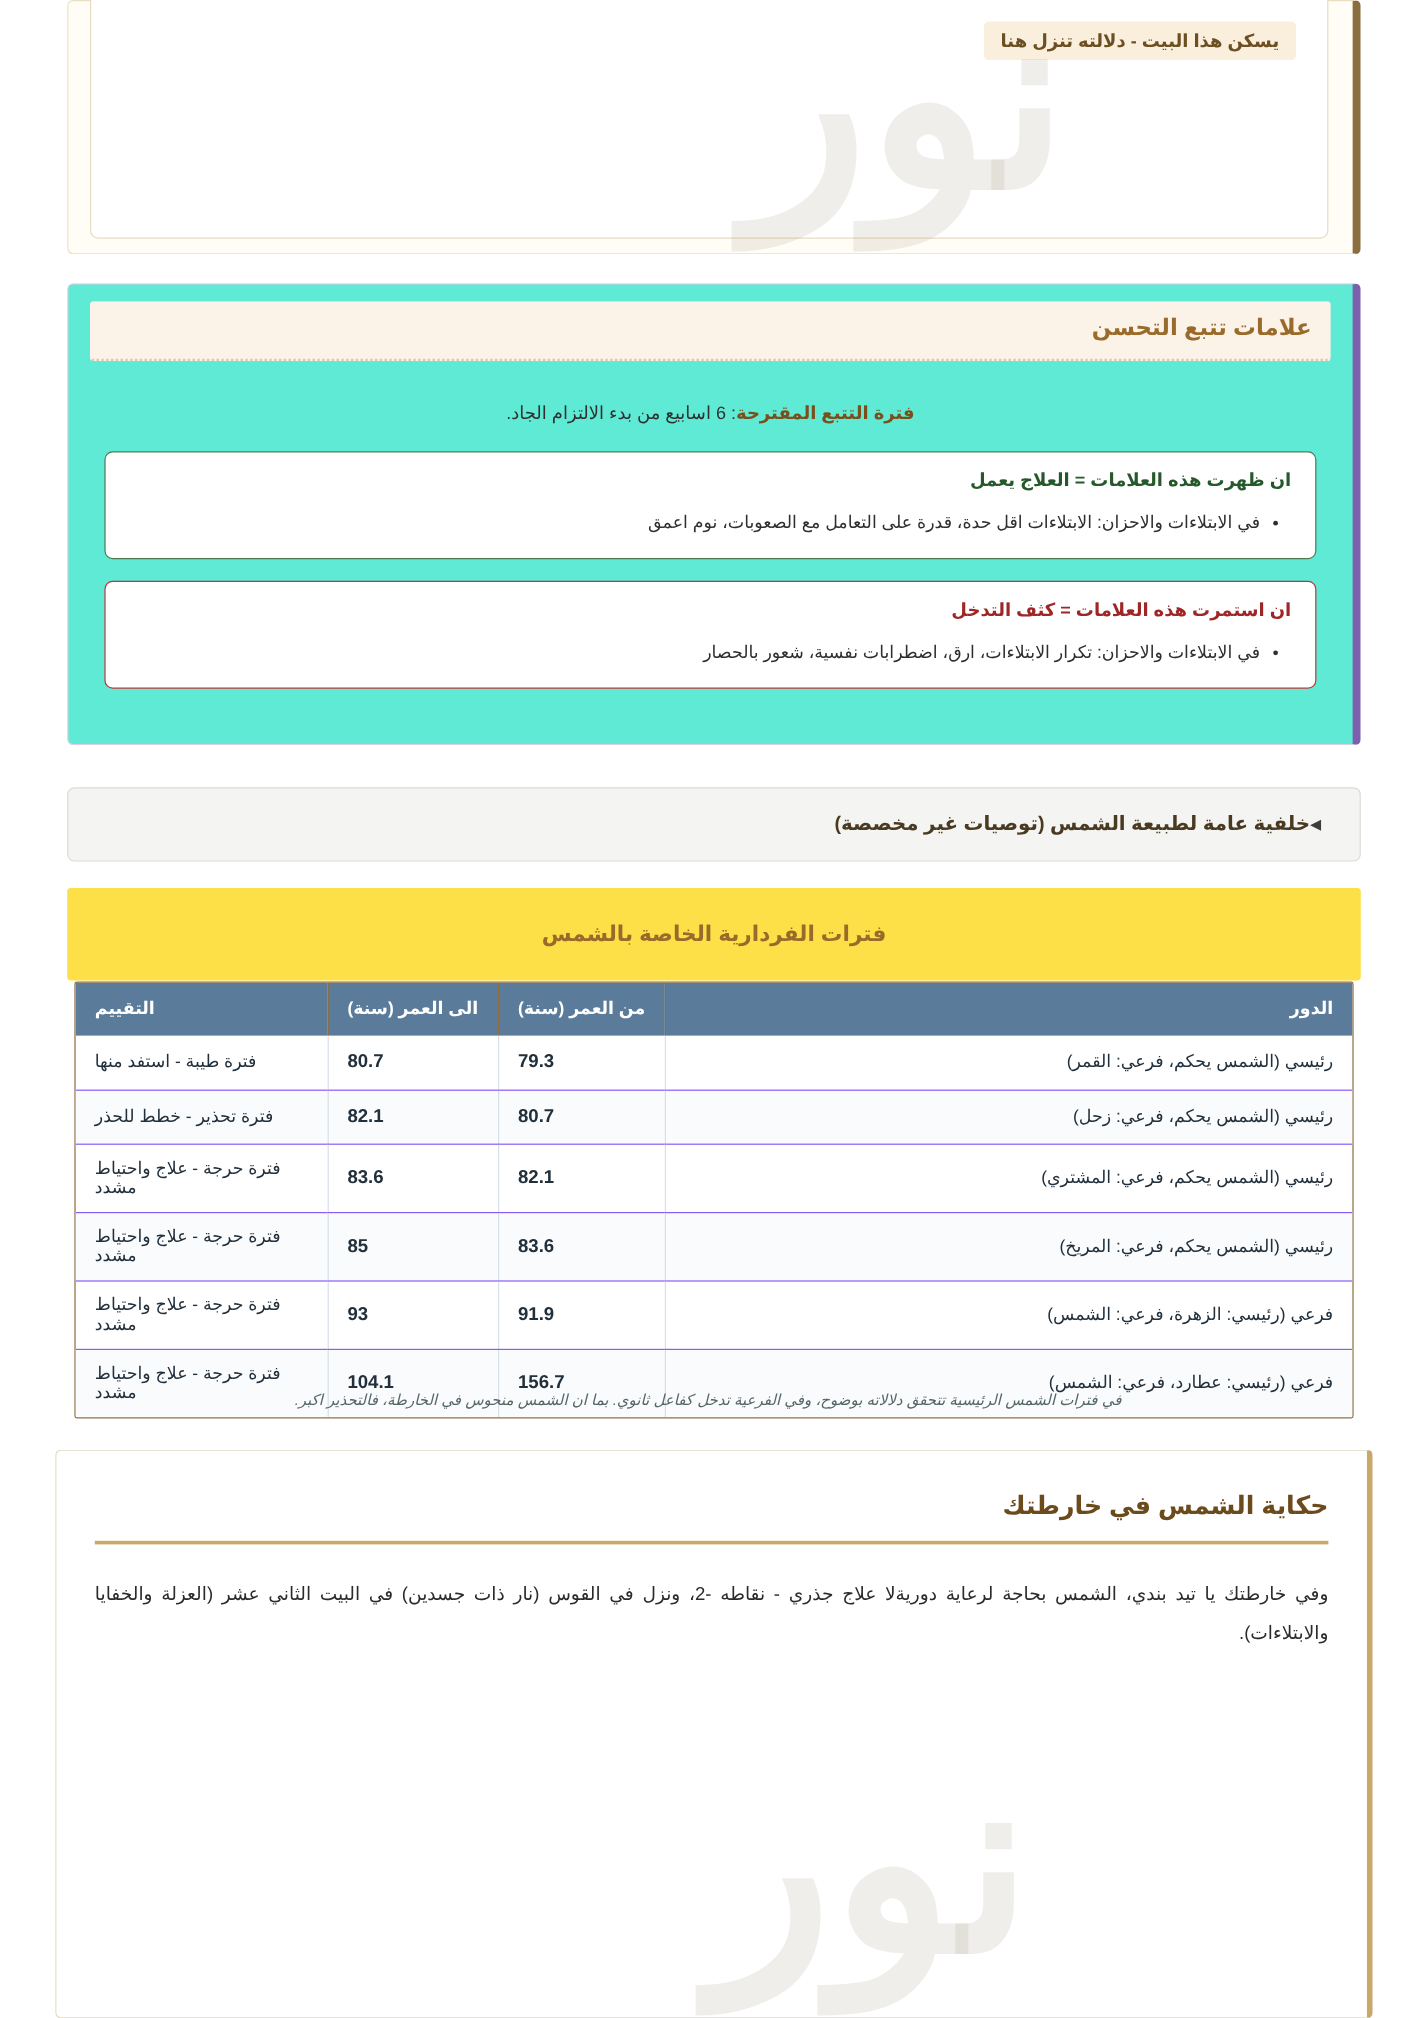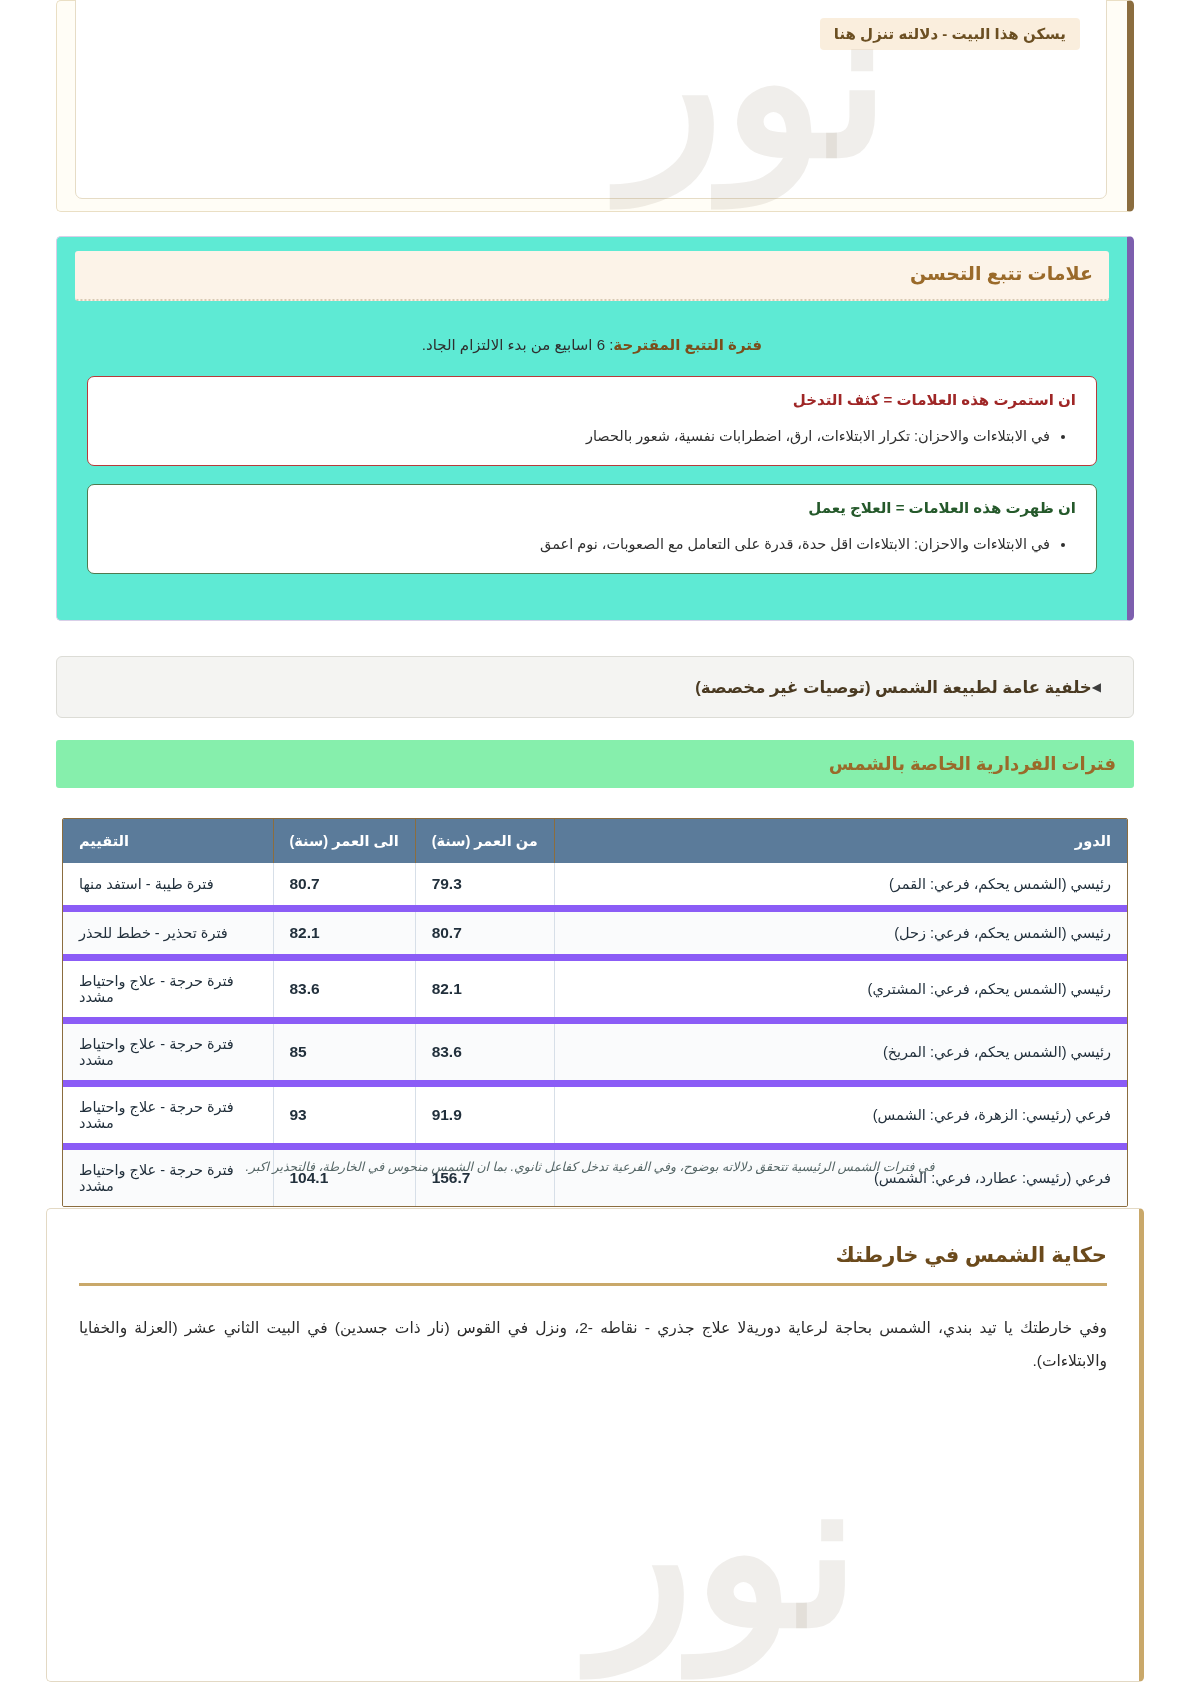--- a/index.html
+++ b/index.html
@@ -181,26 +181,26 @@
     border: 1px solid #cfe3da;
     border-left: 7px solid #2e7d56;
     border-radius: 5px;
     z-index: -1;
   }
   .periods-head {
     position: absolute;
     top: 740px;
     right: 56px;
     left: 56px;
-    background: #86efac;
+    background: #fde047;
     color: #9a6a2a;
     font-weight: bold;
     font-size: 18px;
-    padding: 13px 18px;
-    text-align: right;
+    padding: 28px 18px;
+    text-align: center;
     border-radius: 3px;
   }
 
   
   .tbl-wrap {
     position: absolute;
     top: 818px;
     right: 62px;
     left: 62px;
     background: #ffffff;
@@ -224,21 +224,21 @@
     white-space: nowrap;
   }
   table.periods thead th:last-child { border-left: none; }
   table.periods th.c-role { text-align: right; }
   table.periods th.c-from, table.periods th.c-to { text-align: left; width: 118px; }
   table.periods th.c-eval { text-align: left; width: 210px; border-left: none; }
 
   table.periods tbody td {
     padding: 12px 16px;
     border-left: 1px solid #d7dfe8;
-    border-bottom: 7px solid #8b5cf6;
+    border-bottom: 1px solid #8b5cf6;
     color: #22303c;
     height: 45px;
   }
   table.periods tbody tr:last-child td { border-bottom: none; }
   table.periods tbody td:last-child { border-left: none; }
   td.c-role { text-align: right; }
   td.c-from, td.c-to { text-align: left; font-weight: bold; font-size: 15.5px; }
   td.c-eval { text-align: left; }
   table.periods tbody tr:nth-child(even) { background: #fafbfc; }
 
@@ -298,31 +298,31 @@
     <div class="ordeal-inner">
       <span class="ordeal-pill">يسكن هذا البيت - دلالته تنزل هنا</span>
     </div>
   </section>
 
   <section class="block-track">
     <div class="track-head">علامات تتبع التحسن</div>
 
     <p class="track-period"><b>فترة التتبع المقترحة</b><span>: 6 اسابيع من بدء الالتزام الجاد.</span></p>
 
+    <div class="signbox good">
+      <div class="sign-title">ان ظهرت هذه العلامات = العلاج يعمل</div>
+      <ul class="sign-list">
+        <li>في الابتلاءات والاحزان: الابتلاءات اقل حدة، قدرة على التعامل مع الصعوبات، نوم اعمق</li>
+      </ul>
+    </div>
+
     <div class="signbox bad">
       <div class="sign-title">ان استمرت هذه العلامات = كثف التدخل</div>
       <ul class="sign-list">
         <li>في الابتلاءات والاحزان: تكرار الابتلاءات، ارق، اضطرابات نفسية، شعور بالحصار</li>
-      </ul>
-    </div>
-
-    <div class="signbox good">
-      <div class="sign-title">ان ظهرت هذه العلامات = العلاج يعمل</div>
-      <ul class="sign-list">
-        <li>في الابتلاءات والاحزان: الابتلاءات اقل حدة، قدرة على التعامل مع الصعوبات، نوم اعمق</li>
       </ul>
     </div>
   </section>
 
   <div class="block-periods"></div>
 
   <div class="block-summary">
     <span class="summary-arrow">◀</span>
     <span class="summary-label">خلفية عامة لطبيعة الشمس (توصيات غير مخصصة)</span>
   </div>

